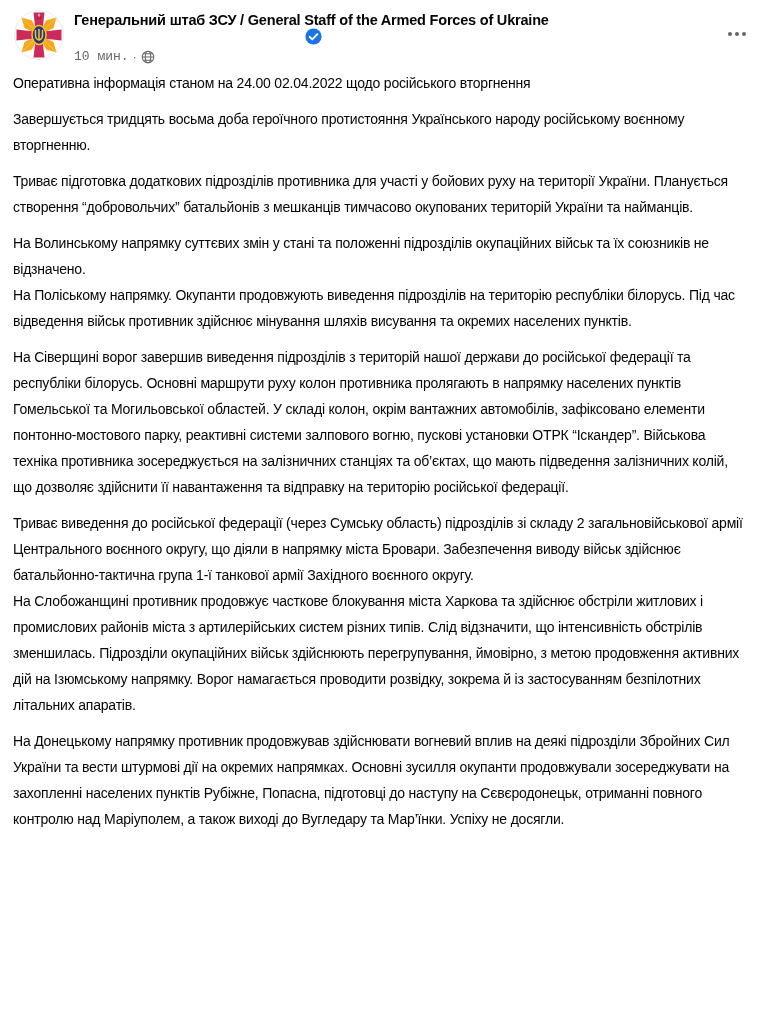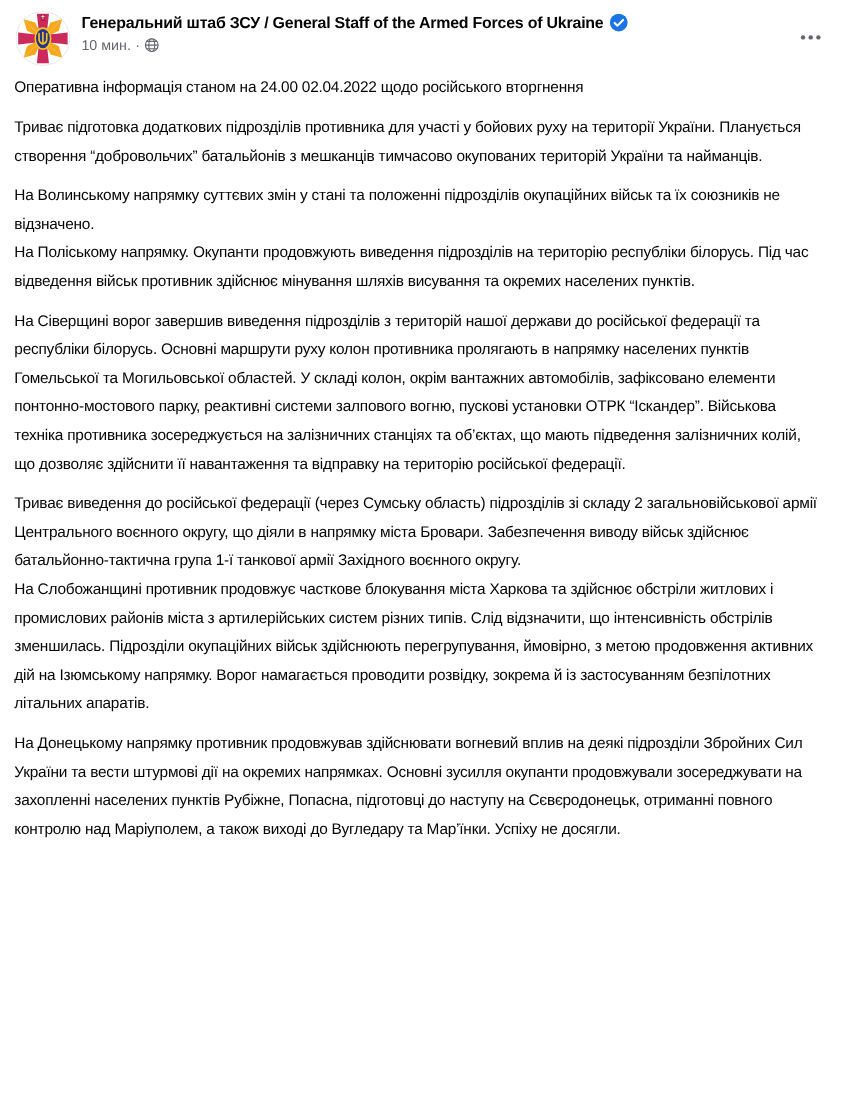--- a/index.html
+++ b/index.html
@@ -37,41 +37,42 @@
   }
   .hdr-text {
     margin-left: 10px;
     padding-top: 2px;
     min-width: 0;
   }
   .name-row {
     display: flex;
     align-items: center;
     white-space: nowrap;
+    flex-direction: column;
   }
   .page-name {
     font-size: 14.5px;
     font-weight: bold;
     color: #050505;
     letter-spacing: -0.2px;
     cursor: pointer;
   }
   .verified {
     display: inline-flex;
     margin-left: 5px;
     flex: 0 0 auto;
   }
   .meta-row {
     display: flex;
     align-items: center;
     margin-top: 4px;
     font-size: 13px;
     color: #65676b;
   }
-  .meta-row .timestamp { cursor: pointer; }
+  .meta-row .timestamp { cursor: pointer; font-family: Liberation Mono, monospace; }
   .dotsep {
     margin: 0 4px;
   }
   .globe {
     display: inline-flex;
     margin-top: 1px;
   }
   .menu-btn {
     position: absolute;
     right: 10px;
@@ -171,20 +172,21 @@
       <span class="dots">
           <i></i>
           <i></i>
           <i></i>
         </span>
     </button>
   </div>
 
   <div class="post-body">
     <p>Оперативна інформація станом на 24.00 02.04.2022 щодо російського вторгнення</p>
+    <p>Завершується тридцять восьма доба героїчного протистояння Українського народу російському воєнному вторгненню.</p>
     <p>Триває підготовка додаткових підрозділів противника для участі у бойових руху на території України. Планується створення “добровольчих” батальйонів з мешканців тимчасово окупованих територій України та найманців.</p>
     <p>На Волинському напрямку суттєвих змін у стані та положенні підрозділів окупаційних військ та їх союзників не відзначено.
 На Поліському напрямку. Окупанти продовжують виведення підрозділів на територію республіки білорусь. Під час відведення військ противник здійснює мінування шляхів висування та окремих населених пунктів.</p>
     <p>На Сіверщині ворог завершив виведення підрозділів з територій нашої держави до російської федерації та республіки білорусь. Основні маршрути руху колон противника пролягають в напрямку населених пунктів Гомельської та Могильовської областей. У складі колон, окрім вантажних автомобілів, зафіксовано елементи понтонно-мостового парку, реактивні системи залпового вогню, пускові установки ОТРК “Іскандер”. Військова техніка противника зосереджується на залізничних станціях та об’єктах, що мають підведення залізничних колій, що дозволяє здійснити її навантаження та відправку на територію російської федерації.</p>
     <p>Триває виведення до російської федерації (через Сумську область) підрозділів зі складу 2 загальновійськової армії  Центрального воєнного округу, що діяли в напрямку міста Бровари. Забезпечення виводу військ здійснює батальйонно-тактична група 1-ї танкової армії Західного воєнного округу.
 На Слобожанщині противник продовжує часткове блокування міста Харкова та здійснює обстріли житлових і промислових районів міста з артилерійських систем різних типів. Слід відзначити, що інтенсивність обстрілів зменшилась. Підрозділи окупаційних військ здійснюють перегрупування, ймовірно, з метою продовження активних дій на Ізюмському напрямку. Ворог намагається проводити розвідку, зокрема й із застосуванням безпілотних літальних апаратів.</p>
     <p>На Донецькому напрямку противник продовжував здійснювати вогневий вплив на деякі підрозділи Збройних Сил України та вести штурмові дії на окремих напрямках. Основні зусилля окупанти продовжували зосереджувати на захопленні населених пунктів Рубіжне, Попасна, підготовці до наступу на Сєвєродонецьк, отриманні повного контролю над Маріуполем, а також виході до Вугледару та Мар’їнки. Успіху не досягли.</p>
 
   </div>
 

